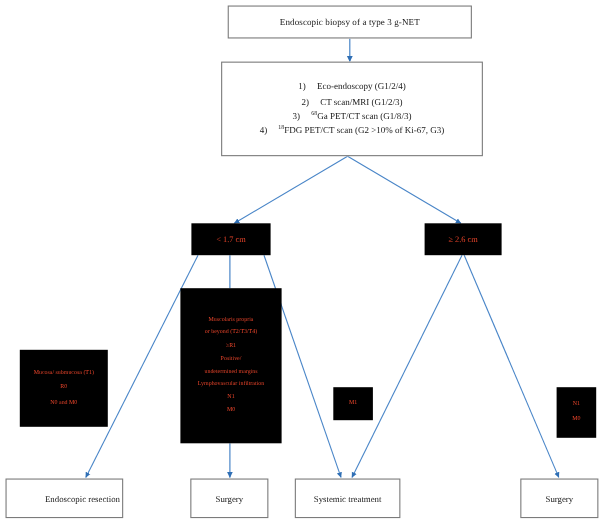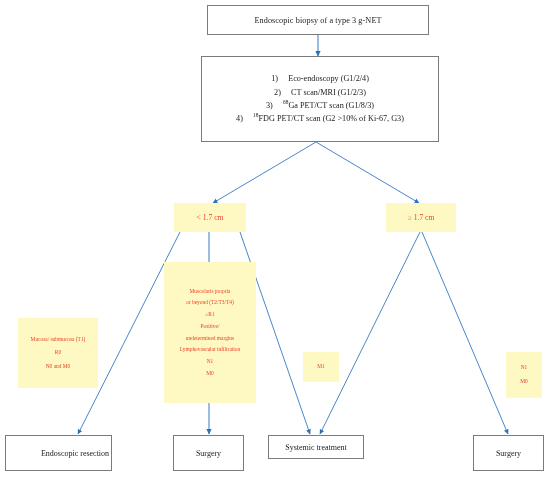--- a/index.html
+++ b/index.html
@@ -33,21 +33,21 @@
     align-items: center;
     justify-content: center;
     text-align: center;
   }
   .box-plain {
     border: 1px solid #7b7b7b;
     background: #ffffff;
     color: #1a1a1a;
   }
   .box-yellow {
-    background: #fef9c3;
+    background: #000000;
     color: #e8442a;
     border: none;
   }
   .title-box {
     font-size: 8.2px;
     letter-spacing: 0.1px;
   }
   .list-box {
     align-items: center;
     justify-content: center;
@@ -150,21 +150,21 @@
       <span class="list-num">4)</span>
       <span><sup>18</sup><span>FDG PET/CT scan (G2 &gt;10% of Ki-67, G3)</span></span>
     </div>
   </div>
 
   <div class="node box-yellow size-box" style="left:174px; top:203px; width:72px; height:29px;">
     <span>&lt; 1.7 cm</span>
   </div>
 
   <div class="node box-yellow size-box" style="left:386px; top:203px; width:70px; height:29px;">
-    <span>≥ 1.7 cm</span>
+    <span>≥ 2.6 cm</span>
   </div>
 
   <div class="node box-yellow tag-box" style="left:18px; top:318px; width:80px; height:70px;">
     <div class="tag-line">Mucosa/ submucosa (T1)</div>
     <div class="tag-line">R0</div>
     <div class="tag-line">N0 and M0</div>
   </div>
 
   <div class="node box-yellow criteria-box" style="left:164px; top:262px; width:92px; height:141px;">
     <div class="criteria-line">Muscolaris propria</div>
@@ -187,21 +187,21 @@
   </div>
 
   <div class="node box-plain outcome-box" style="left:5px; top:435px; width:107px; height:36px;padding-left:33px;">
     <span>Endoscopic resection</span>
   </div>
 
   <div class="node box-plain outcome-box" style="left:173px; top:435px; width:71px; height:36px;">
     <span>Surgery</span>
   </div>
 
-  <div class="node box-plain outcome-box" style="left:268px; top:435px; width:96px; height:24px;">
+  <div class="node box-plain outcome-box" style="left:268px; top:435px; width:96px; height:36px;">
     <span>Systemic treatment</span>
   </div>
 
   <div class="node box-plain outcome-box" style="left:473px; top:435px; width:71px; height:36px;">
     <span>Surgery</span>
   </div>
 
 </div>
 
 </body></html>

